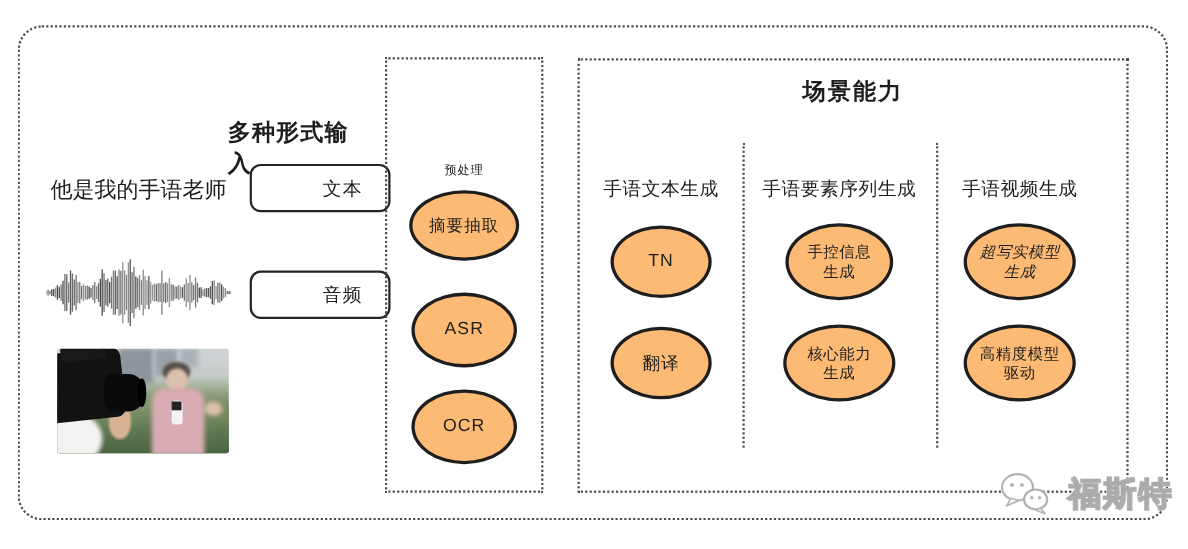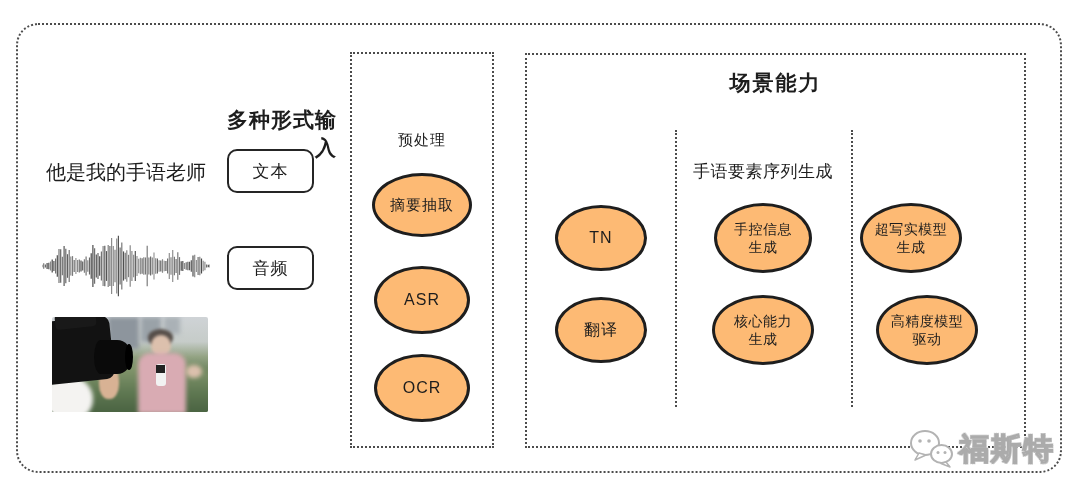--- a/index.html
+++ b/index.html
@@ -6,32 +6,32 @@
   .canvas{
     position:relative;width:1080px;height:499px;background:#ffffff;overflow:hidden;
     font-family:"Liberation Sans","DejaVu Sans",sans-serif;color:#1d1d1d;
   }
   .outer-border{
     position:absolute;left:16px;top:23px;width:1042px;height:446px;
     border:2px dotted #4c4c4c;border-radius:22px;
   }
   
   .input-title{
-    position:absolute;left:207px;top:106px;width:130px;text-align:right;
+    position:absolute;left:207px;top:106px;width:130px;text-align:left;
     font-size:21px;font-weight:600;letter-spacing:1px;
   }
   .sample-text{
     position:absolute;left:46px;top:159px;width:170px;
     font-size:20px;letter-spacing:0px;white-space:nowrap;
   }
   .type-box{
     position:absolute;left:227px;width:83px;height:40px;
     border:2px solid #252525;border-radius:10px;background:#fff;
     display:flex;align-items:center;justify-content:center;
-    font-size:17px;letter-spacing:1px;
+    font-size:17px;letter-spacing:1px;padding-left:41px;
   }
   .type-box.t0{top:149px;}
   .type-box.t1{top:246px;}
   .type-box.t2{top:342px;}
   .waveform{position:absolute;left:42px;top:232px;}
   
   .photo{
     position:absolute;left:52px;top:317px;width:156px;height:95px;
     background:linear-gradient(180deg,#cfd3d6 0%,#c6ccc9 26%,#93a383 42%,#647d58 60%,#51694a 100%);
     overflow:hidden;border-radius:2px;
@@ -57,38 +57,38 @@
   .ph-camtop{left:2%;top:-4%;width:26%;height:16%;background:#191919;border-radius:4px;transform:rotate(-6deg);}
   
   .panel{position:absolute;border:2px dotted #4c4c4c;background:transparent;}
   .scene-panel{left:350px;top:52px;width:140px;height:392px;}
   .core-panel{left:525px;top:53px;width:497px;height:391px;}
   .panel-title{
     position:absolute;top:14px;left:0;width:100%;text-align:center;
     font-size:21px;font-weight:700;letter-spacing:2px;
   }
   .panel-subtitle{
-    position:absolute;top:77px;left:0;width:100%;text-align:center;
-    font-size:15px;letter-spacing:1px;
+    position:absolute;top:93px;left:0;width:100%;text-align:center;
+    font-size:11px;letter-spacing:1px;
   }
   .ellipse{
     position:absolute;transform:translateX(-50%);
     border:3px solid #1e1e1e;border-radius:50%;background:#fdba74;
     display:flex;align-items:center;justify-content:center;text-align:center;
     font-size:16px;letter-spacing:1px;
   }
   .ellipse.two-line{white-space:pre-line;font-size:14px;line-height:1.3;letter-spacing:.5px;}
   .divider{position:absolute;top:75px;height:277px;width:0;border-left:2px dotted #4c4c4c;}
   .col-header{
     position:absolute;top:105px;transform:translateX(-50%);
     white-space:nowrap;font-size:17px;letter-spacing:.5px;
   }
   
   .watermark{
-    position:absolute;left:908px;top:428px;display:flex;align-items:center;gap:3px;z-index:5;
+    position:absolute;left:908px;top:428px;display:flex;align-items:center;gap:15px;z-index:5;
   }
   .wm-text{
     font-size:30px;font-weight:700;letter-spacing:2px;color:#ffffff;
     -webkit-text-stroke:1.1px #ababab;
     text-shadow:1px 1px 0 #c8c8c8,-1px -1px 0 #e2e2e2,1px -1px 0 #d5d5d5,-1px 1px 0 #d5d5d5;
   }
 </style>
 </head>
 <body>
 
@@ -230,31 +230,33 @@
     <div class="ellipse" style="left:50%;top:300px;width:90px;height:62px;">OCR</div>
     <div class="ellipse" style="left:50%;top:212px;width:90px;height:62px;">ASR</div>
   </div>
 
   <div class="panel core-panel">
     <div class="panel-title">场景能力</div>
 
     <div class="divider" style="left:148px;"></div>
     <div class="divider" style="left:324px;"></div>
 
+    <div class="col-header" style="left:74px;">手语文本生成</div>
     <div class="col-header" style="left:236px;text-align:center;">手语要素序列生成</div>
+    <div class="col-header" style="left:400px;">手语视频生成</div>
 
     <div class="ellipse" style="left:74px;top:242px;width:86px;height:60px;">翻译</div>
     <div class="ellipse" style="left:74px;top:150px;width:86px;height:60px;">TN</div>
 
     <div class="ellipse two-line" style="left:236px;top:148px;width:92px;height:64px;">手控信息
 生成</div>
     <div class="ellipse two-line" style="left:236px;top:240px;width:96px;height:64px;">核心能力
 生成</div>
 
-    <div class="ellipse two-line" style="left:384px;top:148px;width:96px;height:64px;">超写实模型
+    <div class="ellipse two-line" style="left:400px;top:148px;width:96px;height:64px;font-style:italic;">超写实模型
 生成</div>
     <div class="ellipse two-line" style="left:400px;top:240px;width:96px;height:64px;">高精度模型
 驱动</div>
   </div>
 
   <div class="watermark">
     <svg width="48" height="42" viewBox="0 0 48 42">
       <ellipse cx="17" cy="15" rx="14" ry="12" fill="#ffffff" stroke="#b3b3b3" stroke-width="2"></ellipse>
       <polygon points="11,25 7,32 18,27" fill="#ffffff" stroke="#b3b3b3" stroke-width="1.5" stroke-linejoin="round"></polygon>
       <circle cx="12" cy="13" r="1.8" fill="#b3b3b3"></circle>

